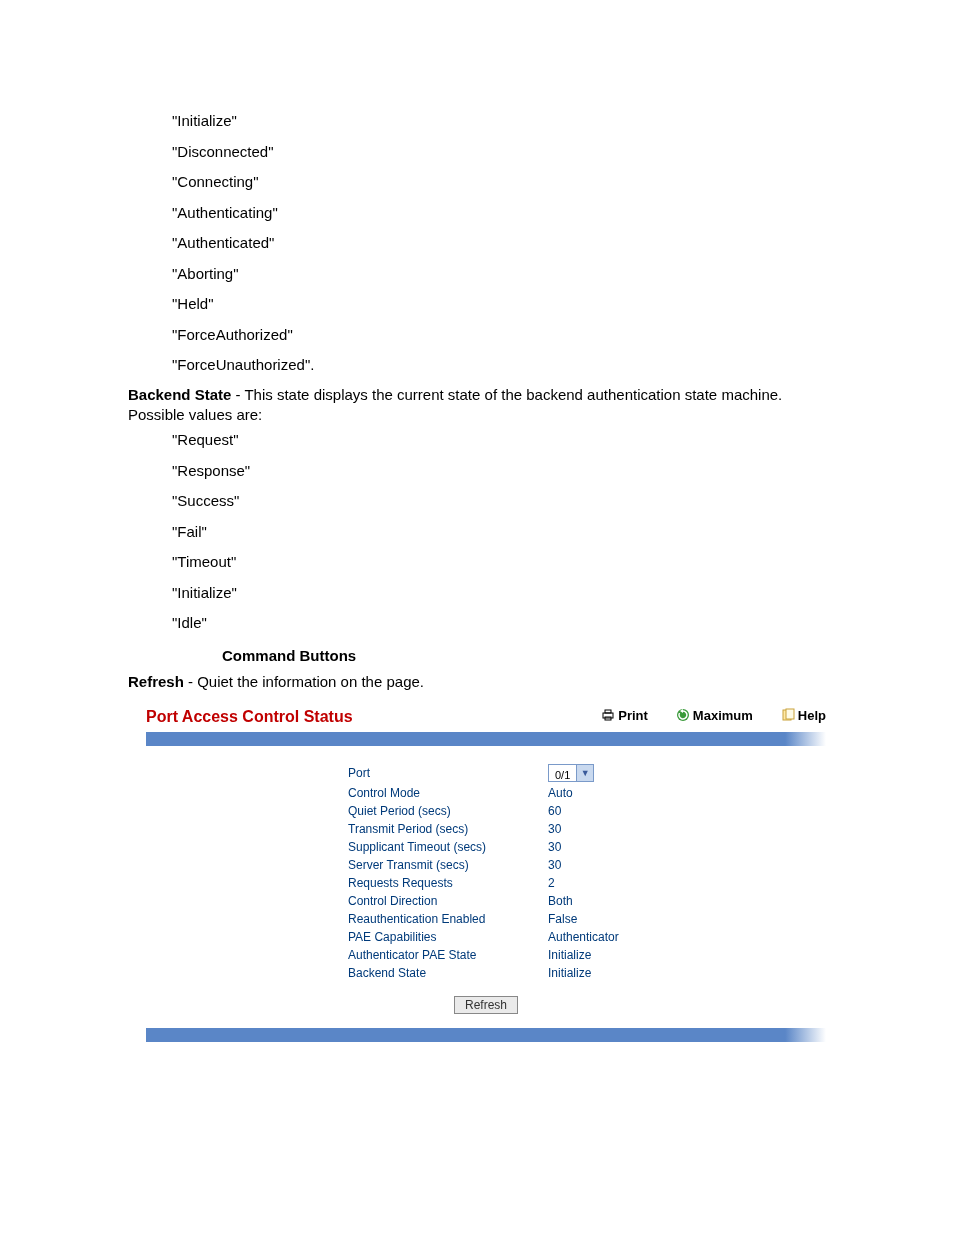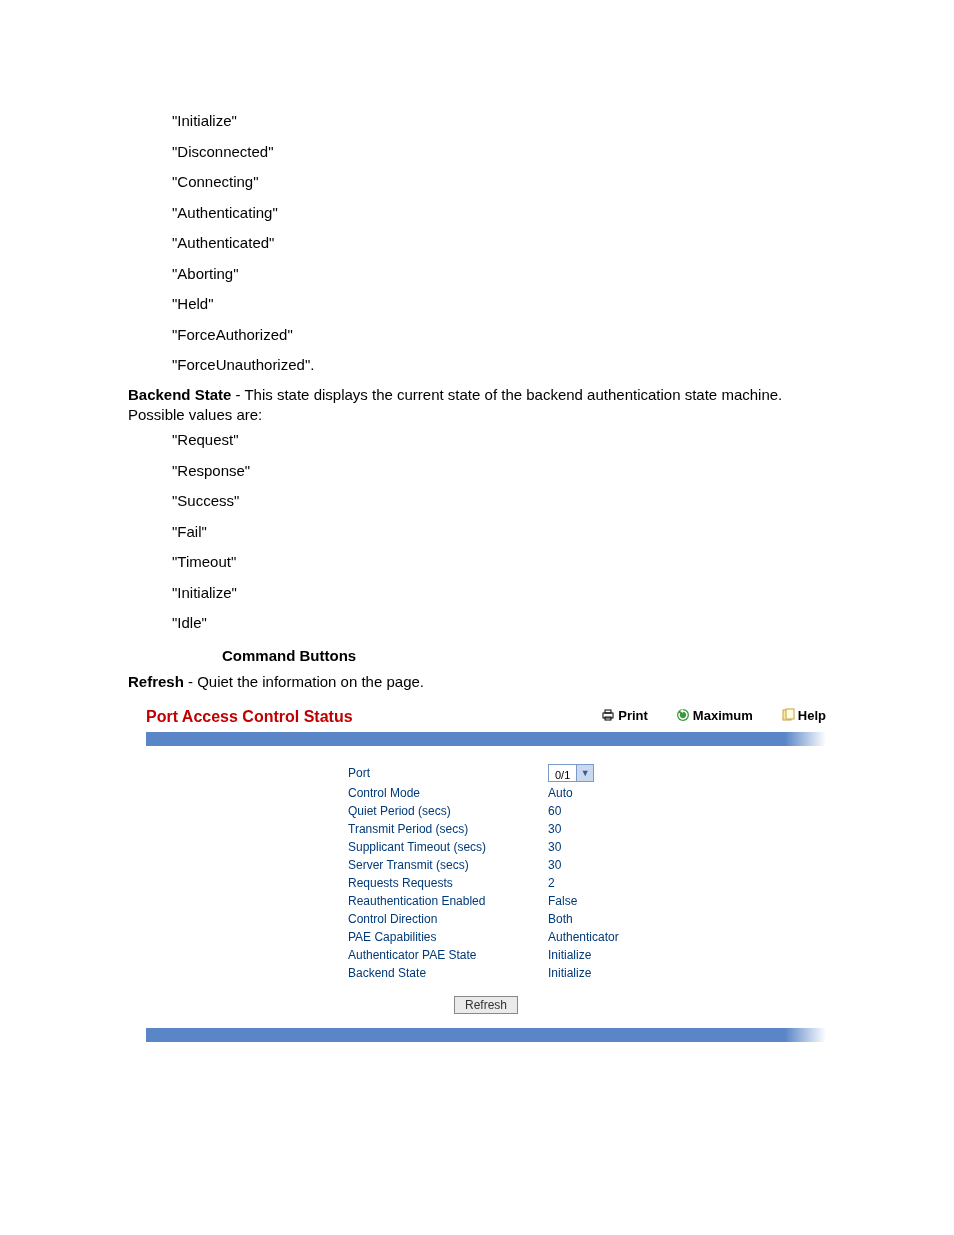--- a/index.html
+++ b/index.html
@@ -229,28 +229,28 @@
       </div>
       <div class="form-row">
         <span class="lbl">Server Transmit (secs)</span>
         <span class="val">30</span>
       </div>
       <div class="form-row">
         <span class="lbl">Requests Requests</span>
         <span class="val">2</span>
       </div>
       <div class="form-row">
+        <span class="lbl">Control Direction</span>
+        <span class="val">Both</span>
+      </div>
+      <div class="form-row">
         <span class="lbl">Reauthentication Enabled</span>
         <span class="val">False</span>
       </div>
       <div class="form-row">
-        <span class="lbl">Control Direction</span>
-        <span class="val">Both</span>
-      </div>
-      <div class="form-row">
         <span class="lbl">PAE Capabilities</span>
         <span class="val">Authenticator</span>
       </div>
       <div class="form-row">
         <span class="lbl">Authenticator PAE State</span>
         <span class="val">Initialize</span>
       </div>
       <div class="form-row">
         <span class="lbl">Backend State</span>
         <span class="val">Initialize</span>

